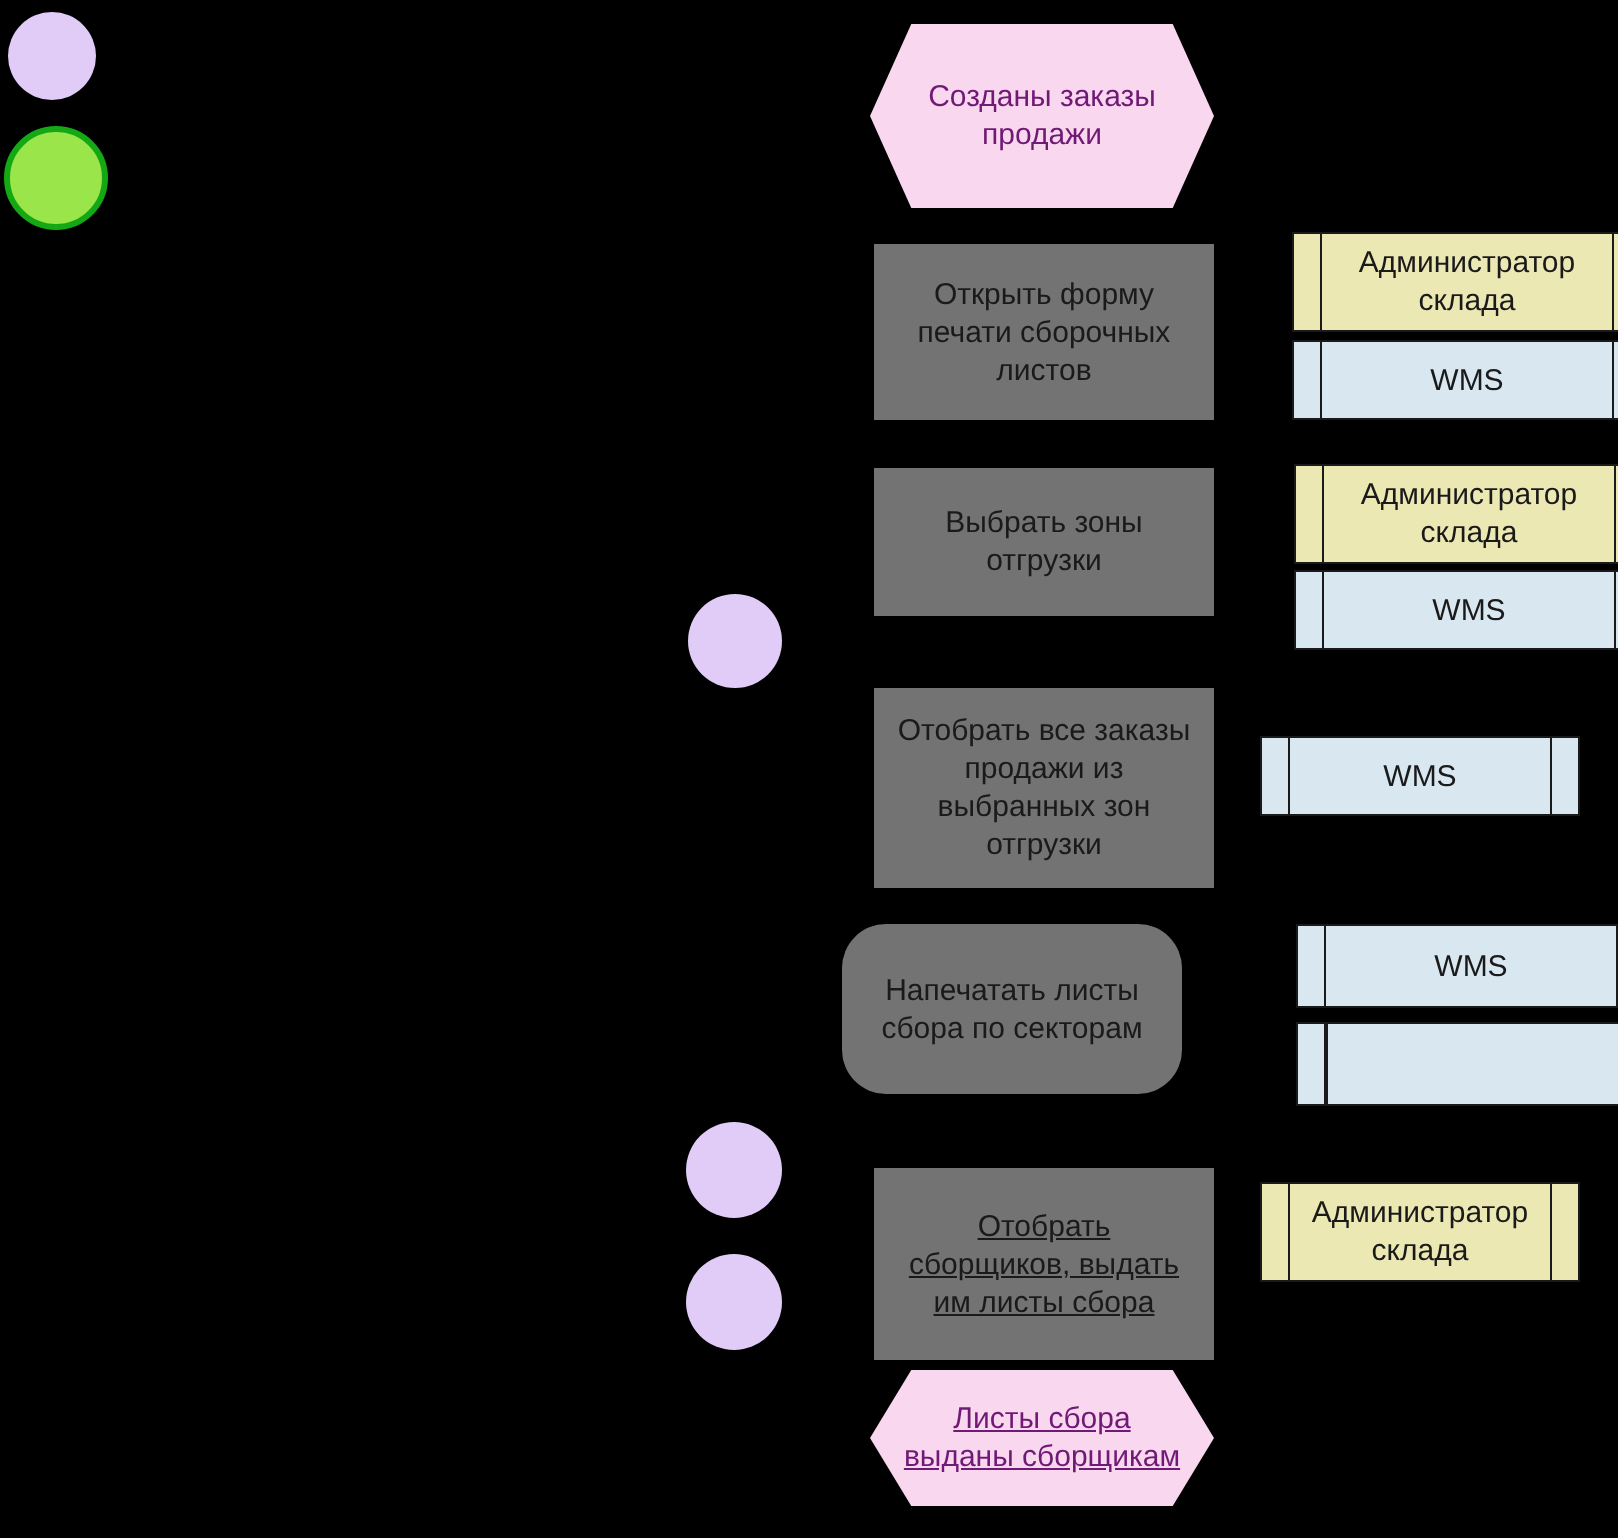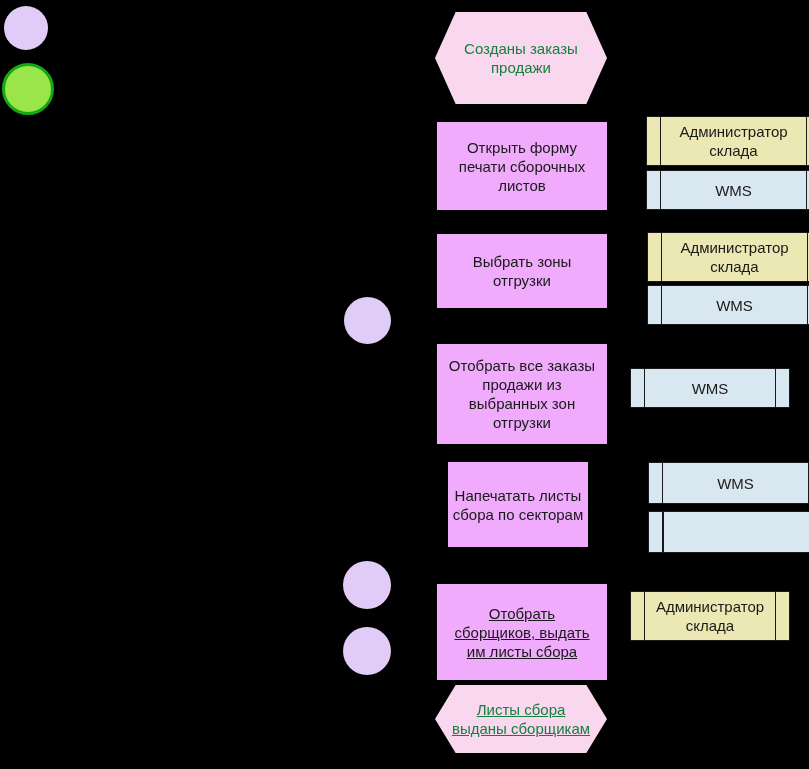--- a/index.html
+++ b/index.html
@@ -32,21 +32,21 @@
     background: #e1ccf7;
   }
   .circle-green {
     background: #9ae54a;
     border: 3px solid #14a814;
   }
   
   .process-box {
     position: absolute;
     box-sizing: border-box;
-    background: #f0abfc;
+    background: #737373;
     display: flex;
     align-items: center;
     justify-content: center;
     text-align: center;
     font-size: 15px;
     line-height: 19px;
     color: #1a1a1a;
     padding: 0 4px;
   }
   .process-box .label {
@@ -58,21 +58,21 @@
     position: absolute;
     box-sizing: border-box;
     background: #f8d7ef;
     clip-path: polygon(12% 0%, 88% 0%, 100% 50%, 88% 100%, 12% 100%, 0% 50%);
     display: flex;
     align-items: center;
     justify-content: center;
     text-align: center;
     font-size: 15px;
     line-height: 19px;
-    color: #15803d;
+    color: #701a75;
   }
   .hexagon .label {
     display: block;
     white-space: pre-line;
   }
   .hexagon.overflow .label {
     width: 200px;
   }
   
   .actor-box {
@@ -179,21 +179,21 @@
 выбранных зон
 отгрузки</span>
     </div>
     <div class="actor-box actor-blue" style="left: 630px; top: 368px; width: 160px; height: 40px;">
       <div class="seg-side"></div>
       <div class="seg-main">
         <span class="label">WMS</span>
       </div>
       <div class="seg-side right"></div>
     </div>
-    <div class="process-box" style="left: 448px; top: 462px; width: 140px; height: 85px;">
+    <div class="process-box" style="left: 421px; top: 462px; width: 170px; height: 85px; border-radius: 22px;">
       <span class="label">Напечатать листы
 сбора по секторам</span>
     </div>
     <div class="actor-box actor-blue" style="left: 648px; top: 462px; width: 175px; height: 42px;">
       <div class="seg-side"></div>
       <div class="seg-main">
         <span class="label">WMS</span>
       </div>
       <div class="seg-side right"></div>
     </div>

